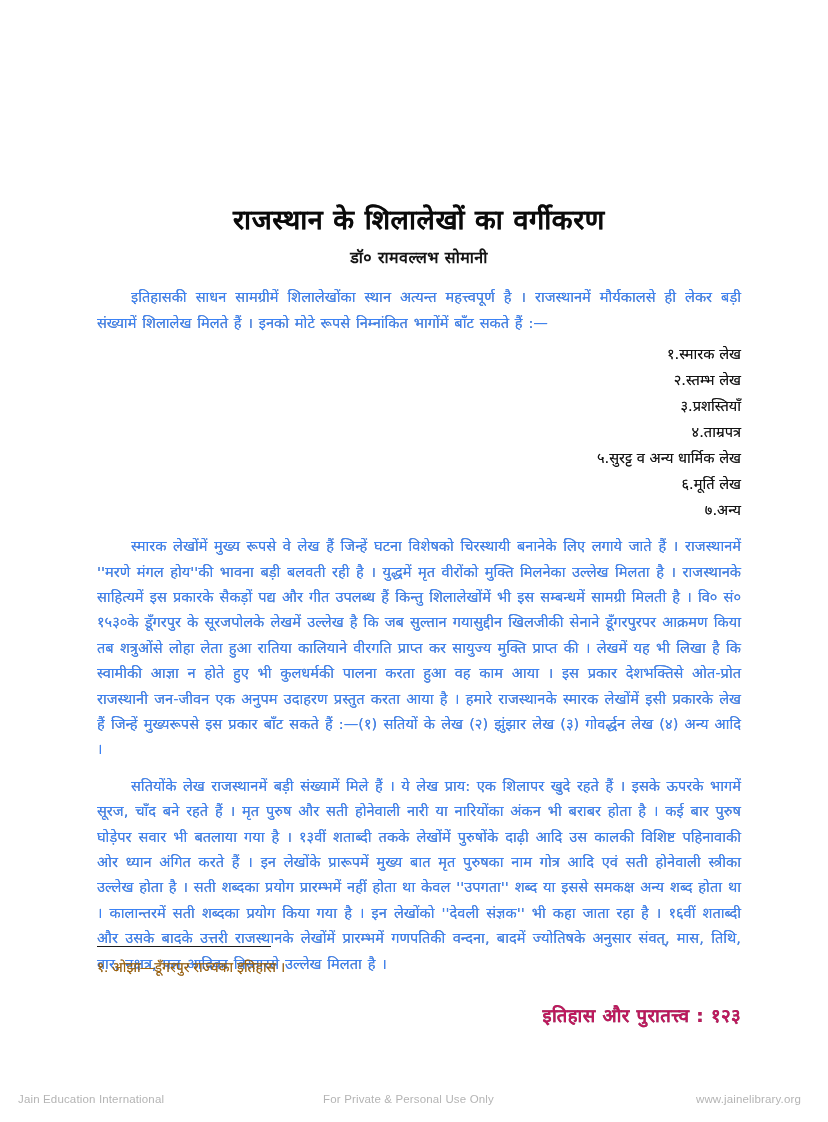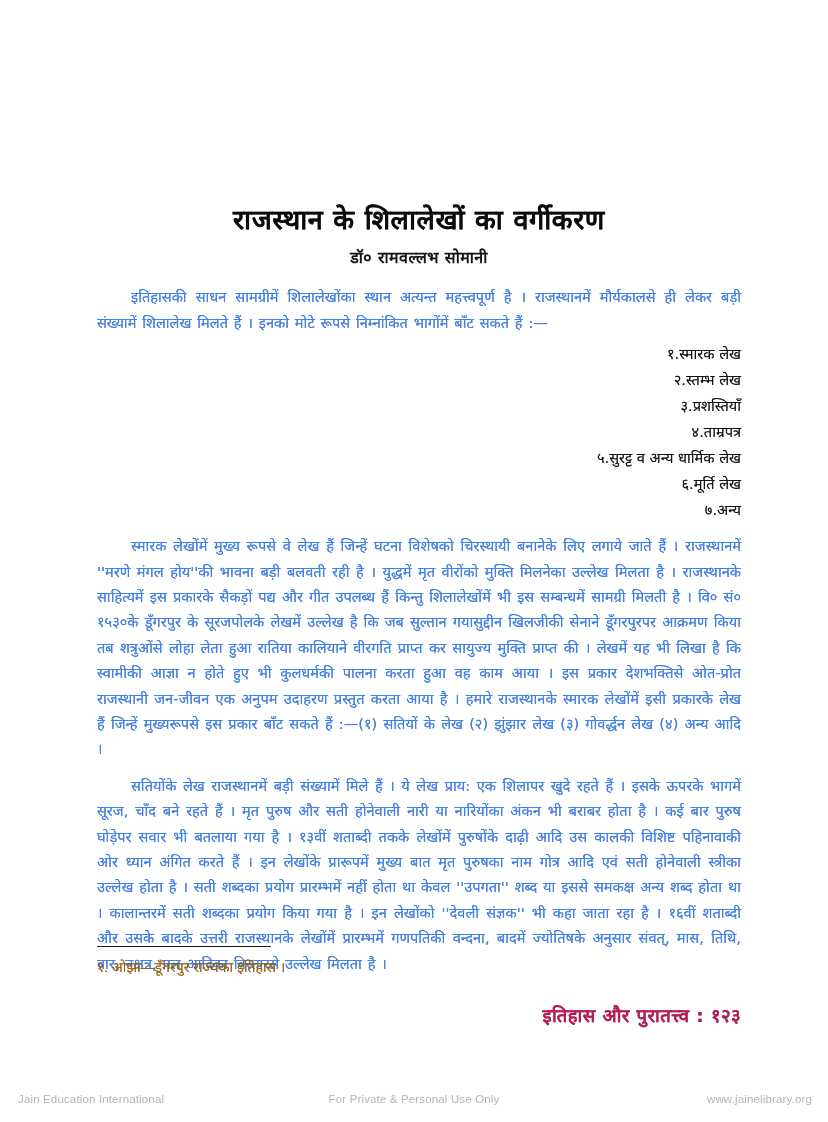--- a/index.html
+++ b/index.html
@@ -120,21 +120,21 @@
     font-weight: 600;
     letter-spacing: 0.4px;
     color: #be185d;
     text-shadow: 0 0 0.5px rgba(0,0,0,0.5);
   }
 
   
   .scan-bar {
     position: absolute;
     left: 0;
-    right: 0;
+    right: 11px;
     bottom: 0;
     height: 46px;
     display: flex;
     align-items: center;
     font-family: "Liberation Sans", "DejaVu Sans", sans-serif;
     font-size: 11.5px;
     color: #b4b4b4;
     letter-spacing: 0.15px;
   }
   .scan-left   { position: absolute; left: 18px; }

